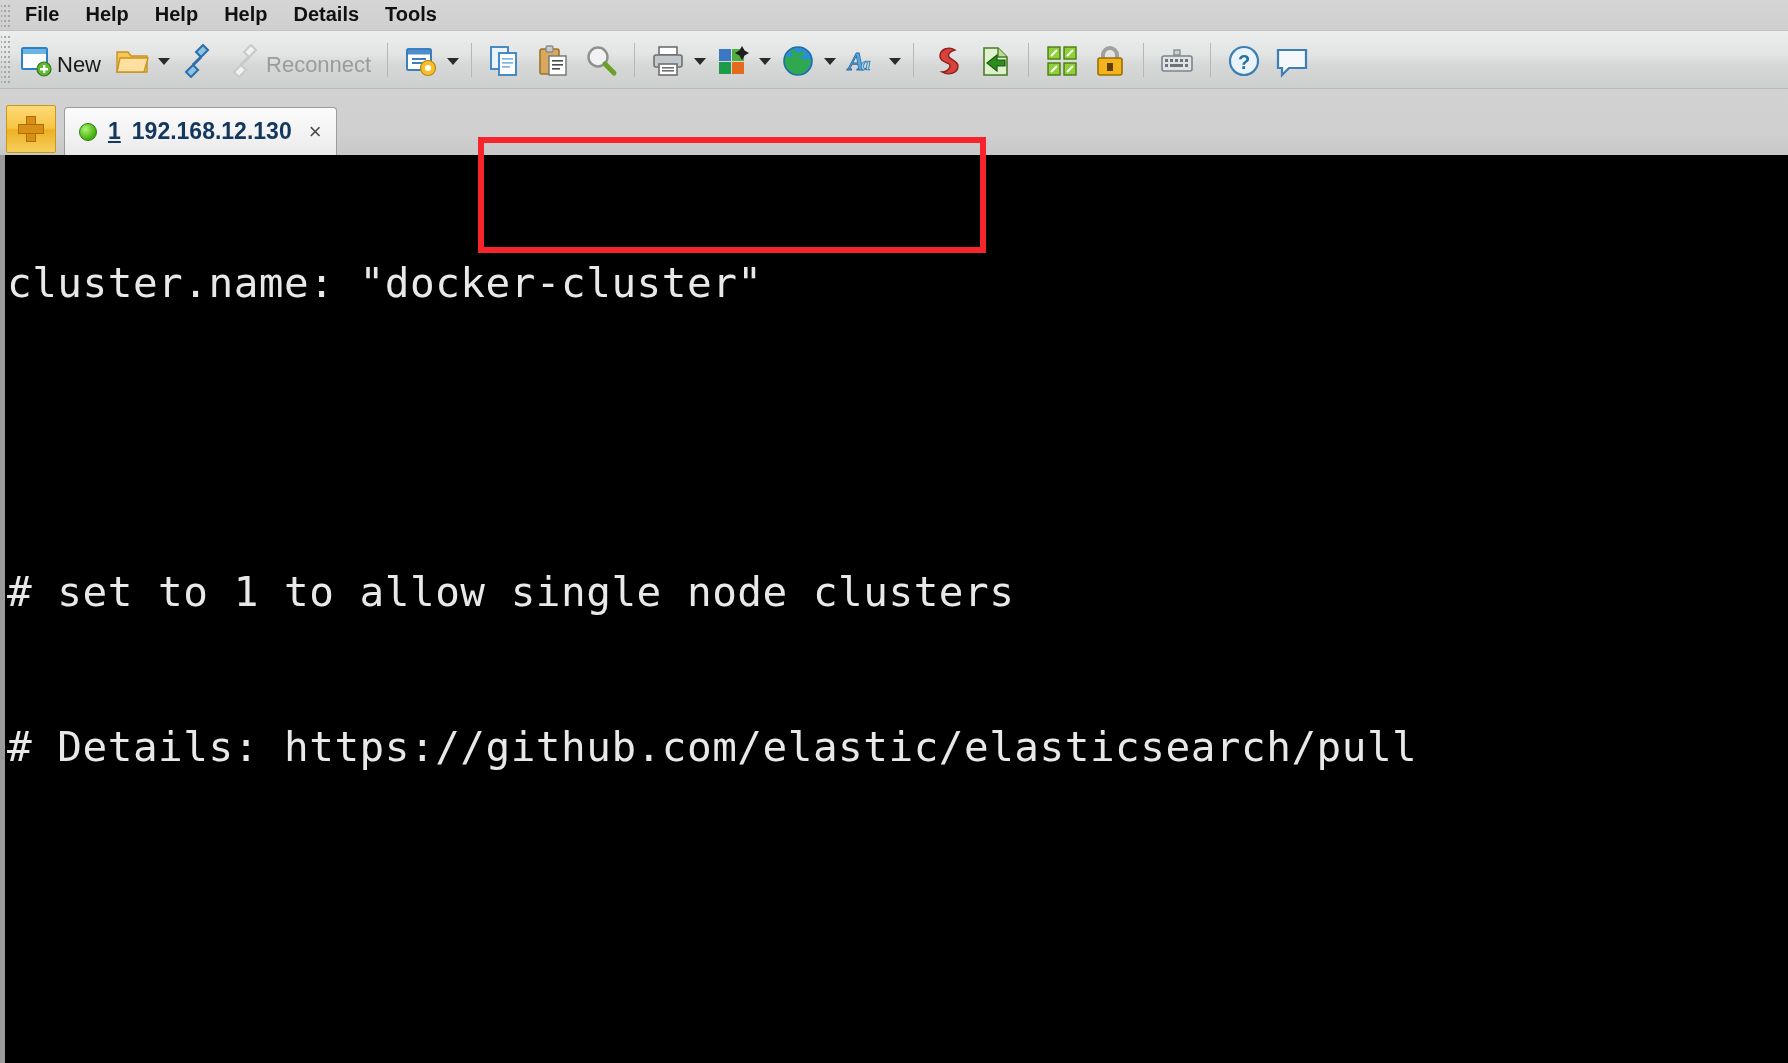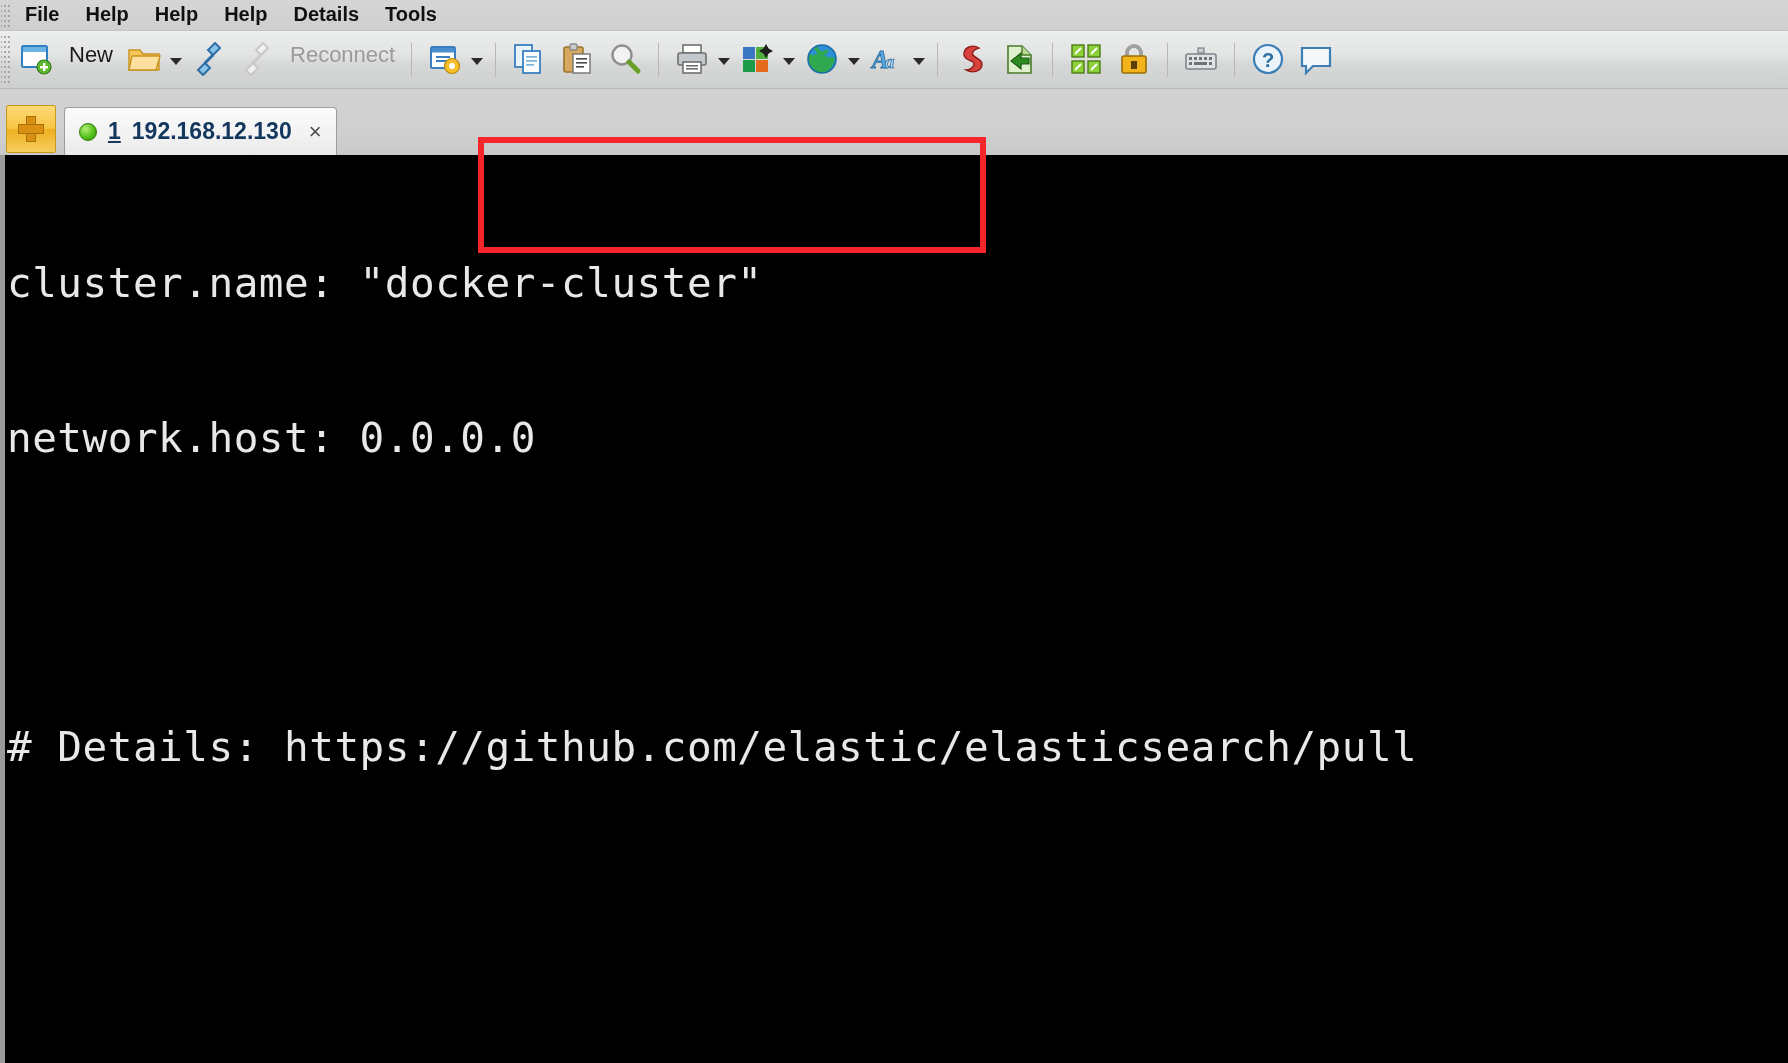--- a/index.html
+++ b/index.html
@@ -35,21 +35,21 @@
     background:linear-gradient(to bottom,#eceded 0%,#e3e4e4 40%,#d6d7d7 60%,#cecfcf 100%);
     display:flex;align-items:center;
     border-bottom:1px solid #b9b9b9;
   }
   .tb-grip{
     width:11px;height:48px;margin-left:1px;flex:0 0 auto;
     background-image:radial-gradient(circle at 2px 2px,#9d9d9d 1px,transparent 1.2px);
     background-size:4px 5px;background-position:2px 4px;opacity:.85;
   }
   .tb-btn{
-    display:flex;align-items:flex-start;gap:16px;
+    display:flex;align-items:flex-end;gap:4px;
     padding:3px 6px;height:44px;box-sizing:border-box;cursor:default;
     border:1px solid transparent;border-radius:3px;
   }
   .tb-label{font-size:22px;color:#1a1a1a;letter-spacing:0px;}
   .tb-label.disabled{color:#9b9b9b;}
   .tb-sep{width:1px;height:34px;background:#b7b7b7;margin:0 9px;flex:0 0 auto;}
   .caret{
     width:0;height:0;border-left:6px solid transparent;border-right:6px solid transparent;
     border-top:7px solid #2a2a2a;margin:4px 3px 0 2px;cursor:default;
   }
@@ -385,22 +385,22 @@
     <span class="tab-dot"></span>
     <span class="tab-title"><u>1</u></span>
     <span class="tab-title">192.168.12.130</span>
     <span class="tab-close">×</span>
   </div>
 </div>
 
 <div class="terminal">
   <div class="termtext">
     <div class="line">cluster.name: "docker-cluster"</div>
-    <div class="line">network.host: 0.0.0.0</div>
     <div class="line"></div>
+    <div class="line"># set to 1 to allow single node clusters</div>
     <div class="line"># Details: https://github.com/elastic/elasticsearch/pull</div>
     
     
     
     
     
     
     
     
     

